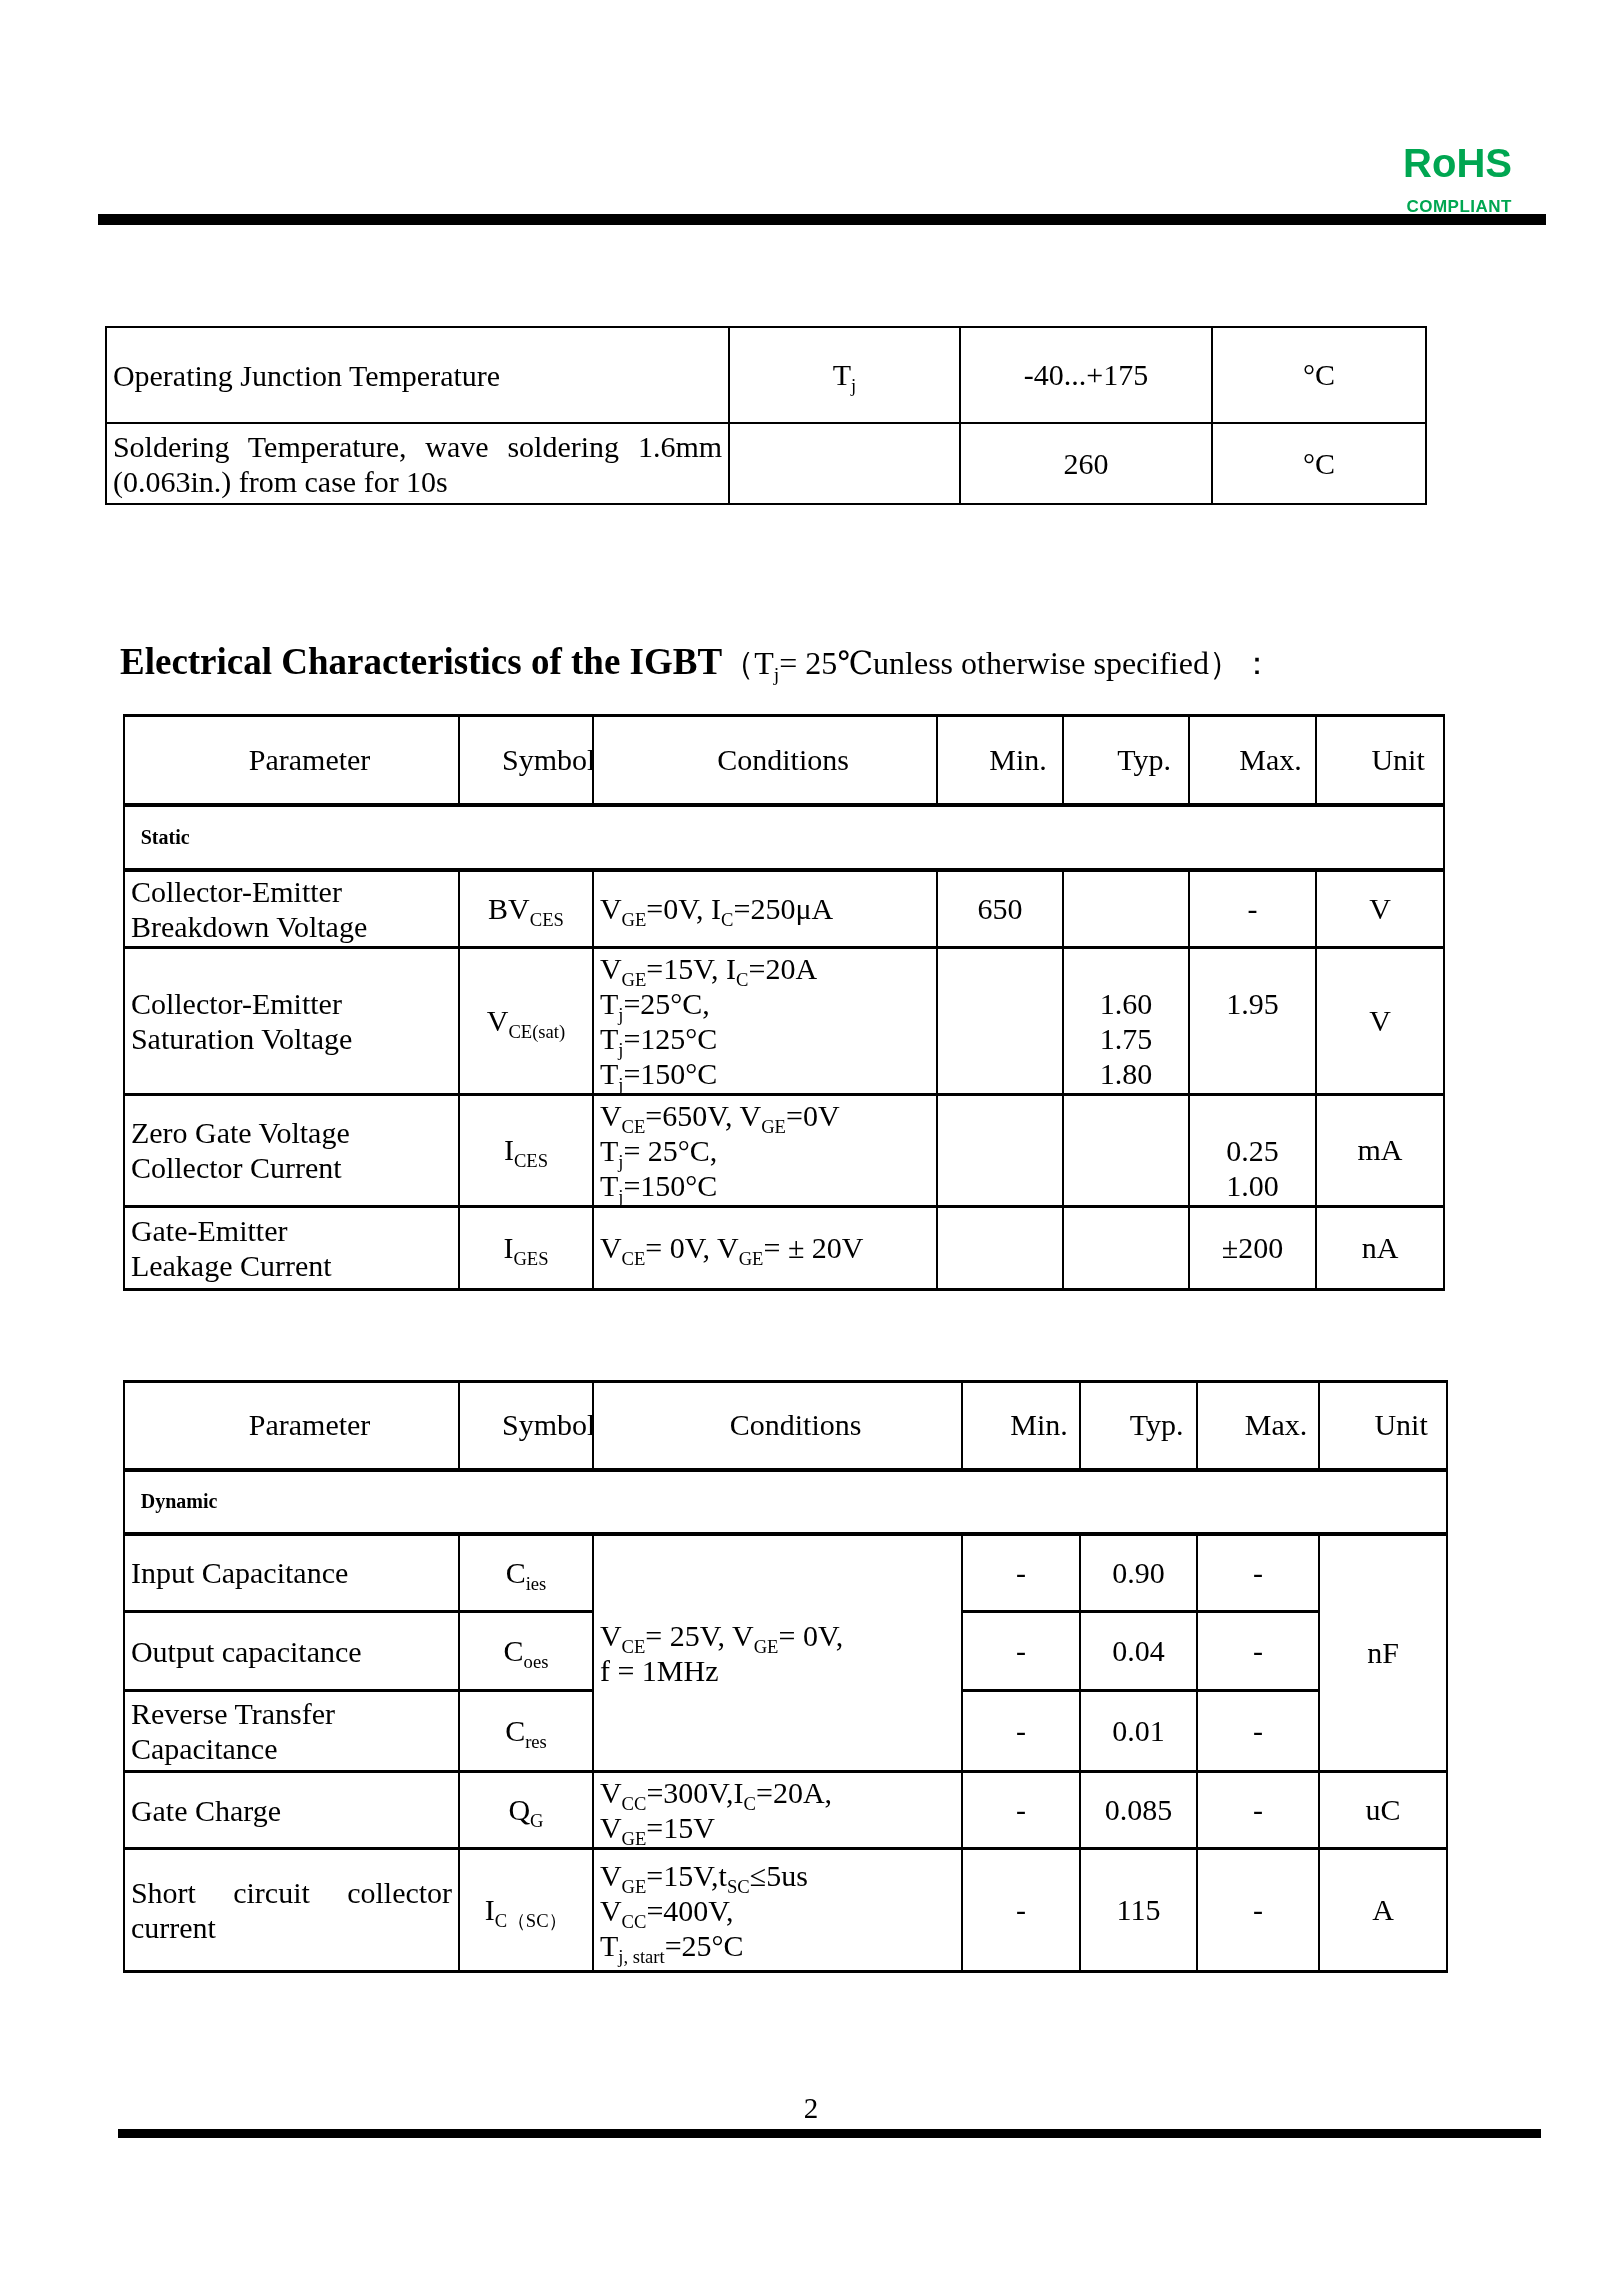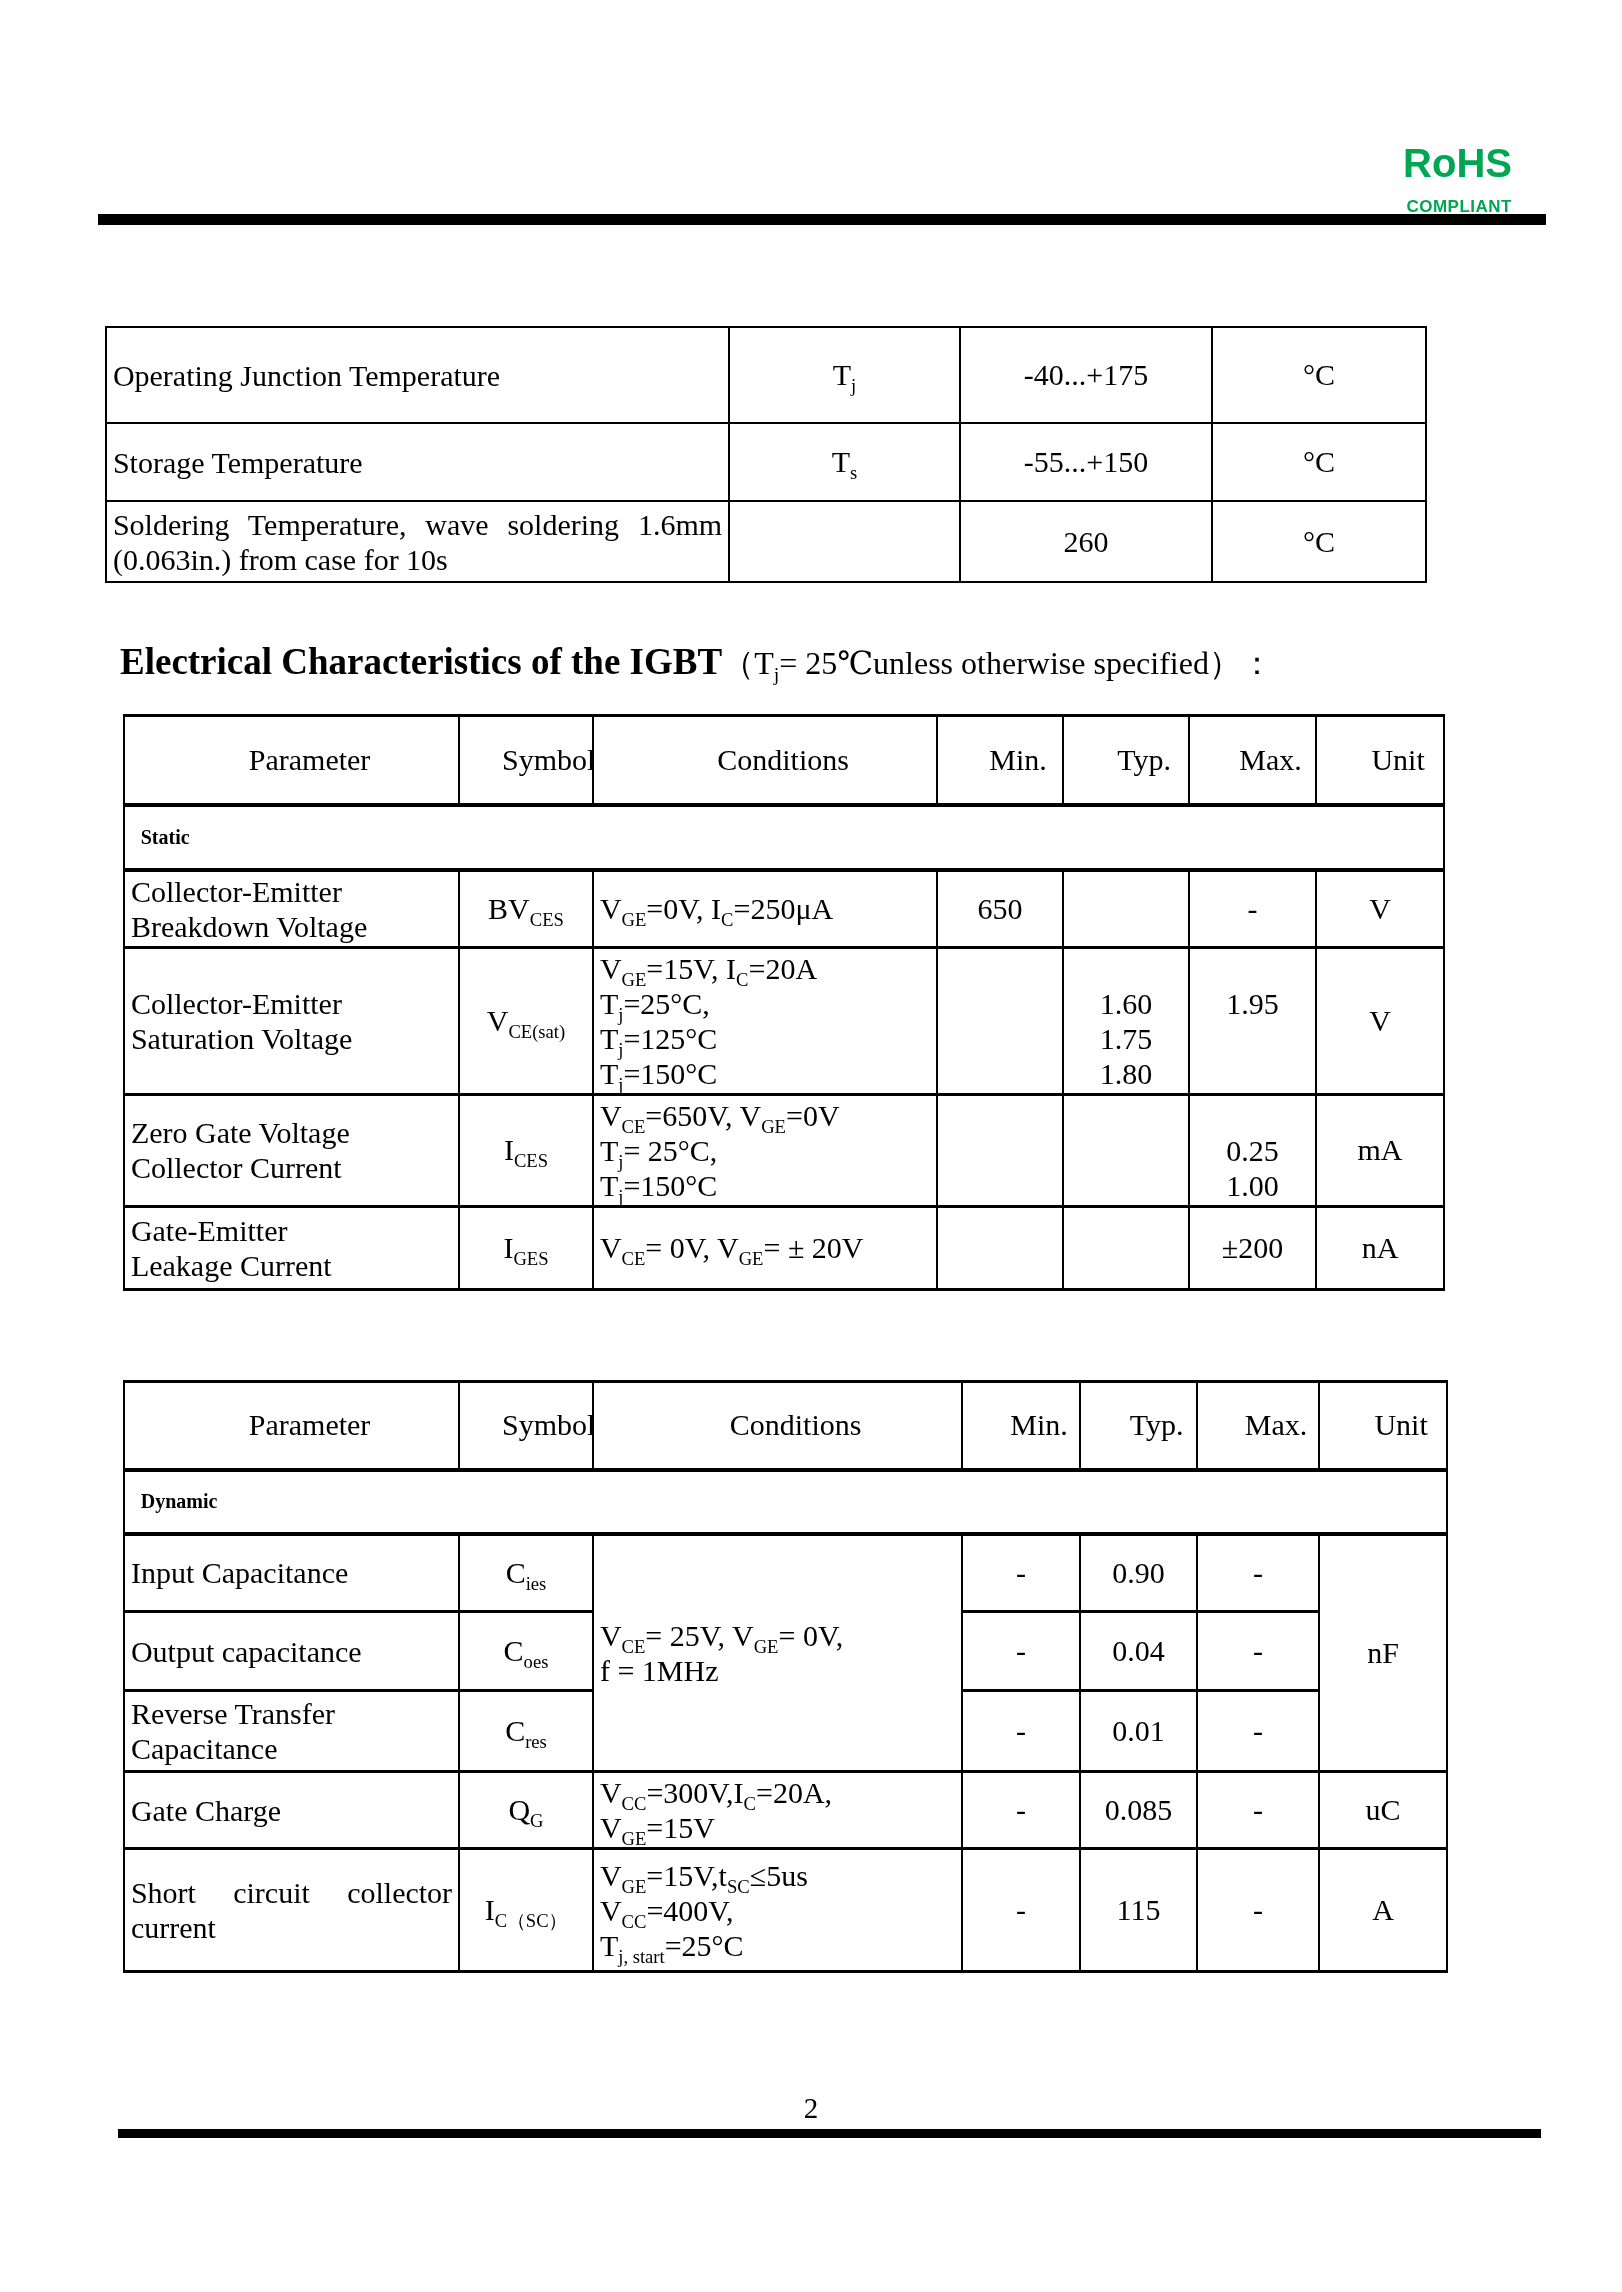--- a/index.html
+++ b/index.html
@@ -72,26 +72,20 @@
         <col style="width:623px">
         <col style="width:231px">
         <col style="width:252px">
         <col style="width:214px">
       </colgroup>
     <tbody>
         <tr style="height:96px">
       <td class="param">Operating Junction Temperature</td>
       <td class="c">T<sub>j</sub></td>
       <td class="c">-40...+175</td>
-      <td class="c">°C</td>
-    </tr>
-    <tr style="height:78px">
-      <td class="param">Storage Temperature</td>
-      <td class="c">T<sub>s</sub></td>
-      <td class="c">-55...+150</td>
       <td class="c">°C</td>
     </tr>
     <tr style="height:81px">
       <td class="param just">Soldering Temperature, wave soldering 1.6mm (0.063in.) from case for 10s</td>
       <td class="c"></td>
       <td class="c">260</td>
       <td class="c">°C</td>
     </tr>
   </tbody>
     </table>

